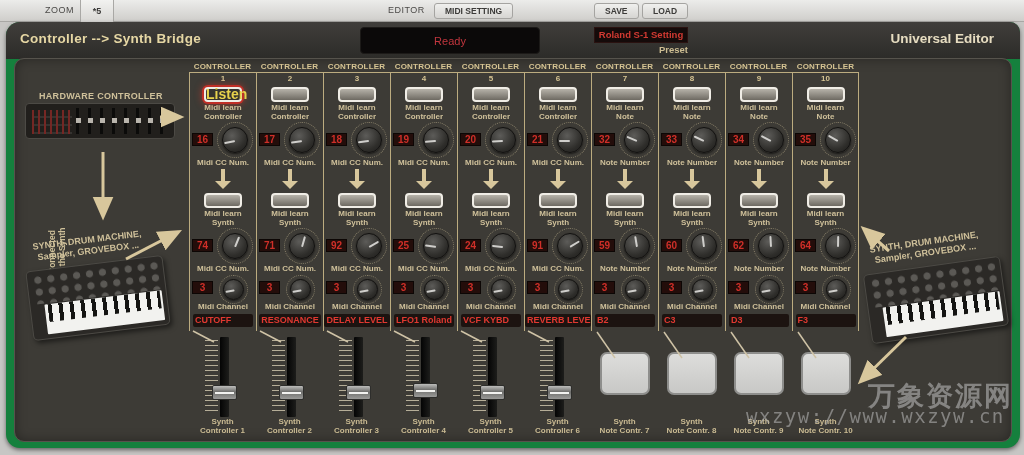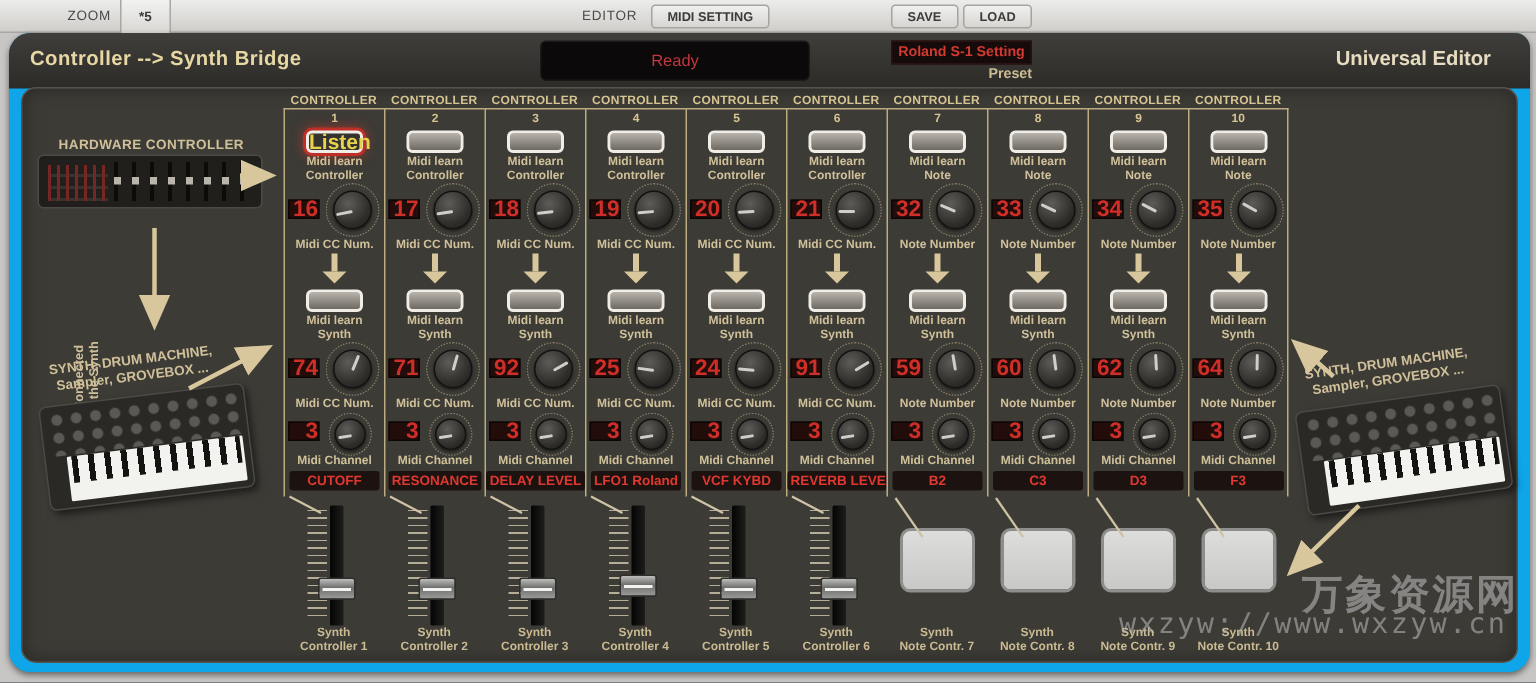--- a/index.html
+++ b/index.html
@@ -11,21 +11,21 @@
     background:linear-gradient(#ececea,#cfcecb); border-bottom:1px solid #a8a7a4; }
   .topbar .txtlbl { position:absolute; top:5px; font-size:9px; font-weight:normal; color:#4b4a48; letter-spacing:.5px; }
   .tab5 { position:absolute; left:80px; top:0; width:34px; height:22px; text-align:center; line-height:22px;
     font-size:9px; font-weight:bold; color:#3c3b39; background:linear-gradient(#f2f2f0,#d8d7d4);
     border-left:1px solid #a9a8a5; border-right:1px solid #a9a8a5; }
   .tbtn { position:absolute; top:3px; height:16px; padding:0 10px; font-size:8.5px; font-weight:bold; color:#3c3b39;
     background:linear-gradient(#f0f0ee,#d6d5d2); border:1px solid #a5a4a1; border-radius:3px; line-height:14px; }
 
   
   .app { position:absolute; left:6px; top:22px; width:1014px; height:426px;
-    background:#0ea5e9; border-radius:14px 10px 14px 14px; box-shadow:0 2px 4px rgba(0,0,0,.5); }
+    background:#15803d; border-radius:14px 10px 14px 14px; box-shadow:0 2px 4px rgba(0,0,0,.5); }
   .apphdr { position:absolute; left:0; top:0; width:100%; height:37px;
     background:linear-gradient(#403e3b,#2c2b28); border-radius:14px 10px 0 0; }
   .apphdr .title { position:absolute; left:14px; top:9px; font-size:13.5px; font-weight:bold; color:#e6d7a4; letter-spacing:.3px; }
   .apphdr .brand { position:absolute; right:26px; top:9px; font-size:13.5px; font-weight:bold; color:#e6dcc0; }
   .lcd { position:absolute; left:354px; top:5px; width:180px; height:27px; background:#0b0909;
     border-radius:4px; border:1px solid #1c1a18; color:#c2363e; font-size:11px; text-align:center; line-height:26px; }
   .presetbox { position:absolute; left:588px; top:5px; width:94px; height:16px; background:#150b0a;
     border:1px solid #2a1210; color:#d23a32; font-size:9.5px; font-weight:bold; text-align:center; line-height:14px; }
   .presetlbl { position:absolute; left:588px; top:22px; width:94px; text-align:right; font-size:9.5px; font-weight:bold; color:#cdbd92; }
 
@@ -42,38 +42,38 @@
   .strip:last-child .strip-box { border-right:1px solid #bcac80; }
   .strip-num { margin-top:1px; height:10px; font-size:8px; font-weight:bold; color:#d6c493; text-align:center; }
   .btn { margin-top:3px; width:38px; height:15px; border:2px solid #f0ede6; border-radius:4px;
     background:linear-gradient(#b6b2a9,#6e6a62); padding:0; cursor:pointer; }
   .btn span { display:block; font-size:14px; font-weight:bold; color:#e8d24c; line-height:11px; }
   .btn.listen { background:#35332f; box-shadow:0 0 0 2px #c02f27, 0 0 7px 2px rgba(225,55,40,.55); }
   .lbl2 { margin-top:2px; height:17px; text-align:center; font-size:8px; font-weight:bold; color:#cfc09a; line-height:8.5px; }
   .knobrow { position:relative; margin-top:1px; width:100%; height:36px; }
   .knobrow.sm { height:27px; margin-top:2px; }
   .disp { position:absolute; left:2px; top:11px; width:21px; height:13px; background:#230d0a;
-    border:1px solid #0c0604; color:#cf2f28; font-size:15px; font-weight:bold; text-align:right; line-height:11px; }
+    border:1px solid #0c0604; color:#cf2f28; font-size:10px; font-weight:bold; text-align:center; line-height:11px; }
   .knobrow.sm .disp { top:6px; }
   .ring { position:absolute; left:27px; top:0; width:36px; height:36px; border:1px dotted #847c66; border-radius:50%; }
   .knobrow.sm .ring { left:29px; width:29px; height:29px; }
   .knob { position:absolute; left:4px; top:4px; width:26px; height:26px; border-radius:50%;
     background:radial-gradient(circle at 38% 32%, #5d5c59, #2f2e2b 62%, #1c1b19);
     border:1px solid #121110; box-shadow:0 1px 2px rgba(0,0,0,.6); cursor:pointer; }
   .knobrow.sm .knob { width:21px; height:21px; left:3px; top:3px; }
   .pointer { position:absolute; left:11px; top:2px; width:2px; height:11px; background:#cfcecb; transform-origin:1px 11px; border-radius:1px; }
   .knobrow.sm .pointer { left:8.5px; top:2px; height:8.5px; transform-origin:1px 8.5px; }
   .vlabel { height:9px; text-align:center; font-size:8px; font-weight:bold; color:#cfc09a; line-height:9px; white-space:nowrap; }
   .arrow-down { position:relative; margin-top:2px; width:16px; height:20px; }
   .arrow-down::before { content:""; position:absolute; left:6px; top:0; width:4px; height:12px; background:#d8c79c; }
   .arrow-down::after { content:""; position:absolute; left:0; top:12px; border-left:8px solid transparent;
     border-right:8px solid transparent; border-top:8px solid #d8c79c; }
   .btn2 { margin-top:4px; }
   .redbox { margin-top:3px; min-width:60px; max-width:66px; height:13px; background:#1c1310; border-radius:2px;
-    color:#e03830; font-size:9px; font-weight:bold; text-align:center; line-height:13px; padding:0 2px; white-space:nowrap; overflow:hidden; }
+    color:#e03830; font-size:9px; font-weight:bold; line-height:13px; padding:0 2px; white-space:nowrap; overflow:hidden; }
 
   .strip-bottom { height:108px; display:flex; flex-direction:column; align-items:center; }
   .fader { position:relative; margin-top:6px; width:46px; height:80px; }
   .fader-ticks { position:absolute; left:5px; top:3px; width:13px; height:74px;
     background:repeating-linear-gradient(to bottom, rgba(222,212,184,.75) 0 1px, transparent 1px 5px); }
   .fader-track { position:absolute; left:20px; top:0; width:9px; height:80px; background:linear-gradient(90deg,#040404,#1d1d1b); border-radius:1px; }
   .fader-cap { position:absolute; left:12px; width:25px; height:15px; border-radius:2px;
     background:linear-gradient(#bdbdbb,#6e6e6c 45%,#9a9a98); border:1px solid #2e2e2c; cursor:grab; }
   .fader-cap::after { content:""; position:absolute; left:2px; top:6px; width:19px; height:2px; background:#f2f2f0; }
   .pad { margin-top:21px; width:50px; height:43px; background:linear-gradient(#dddddb,#c8c8c6);

